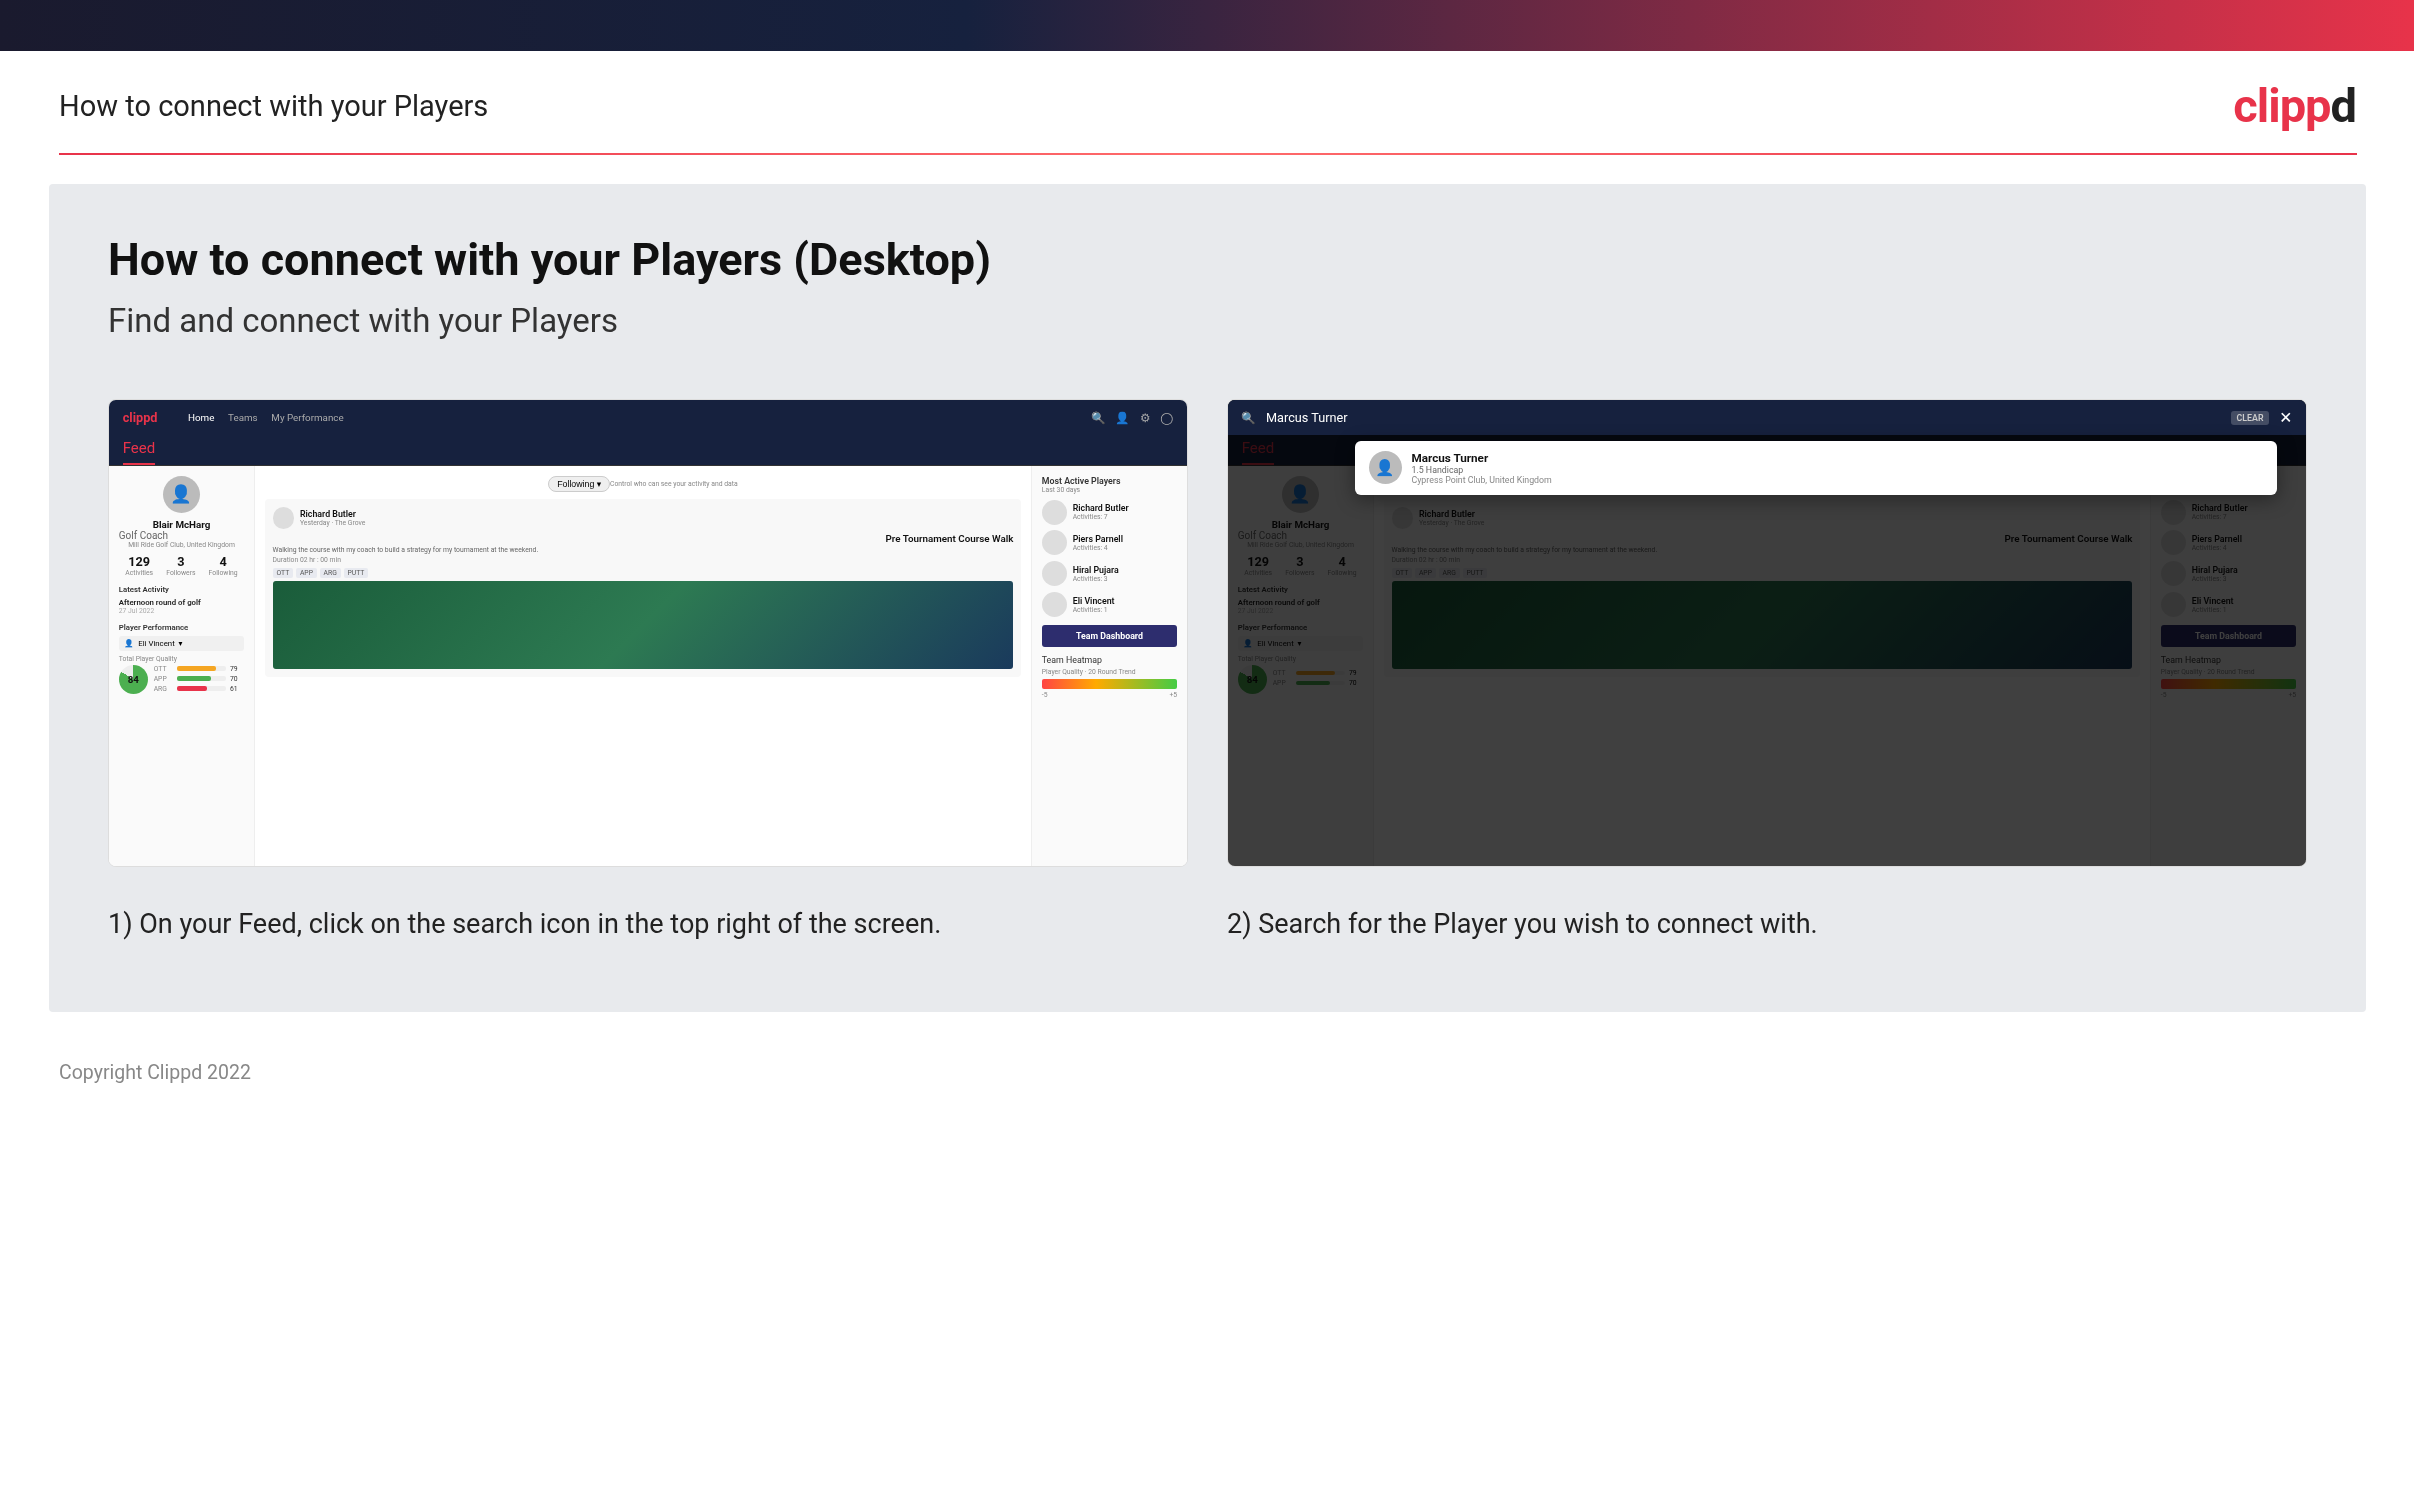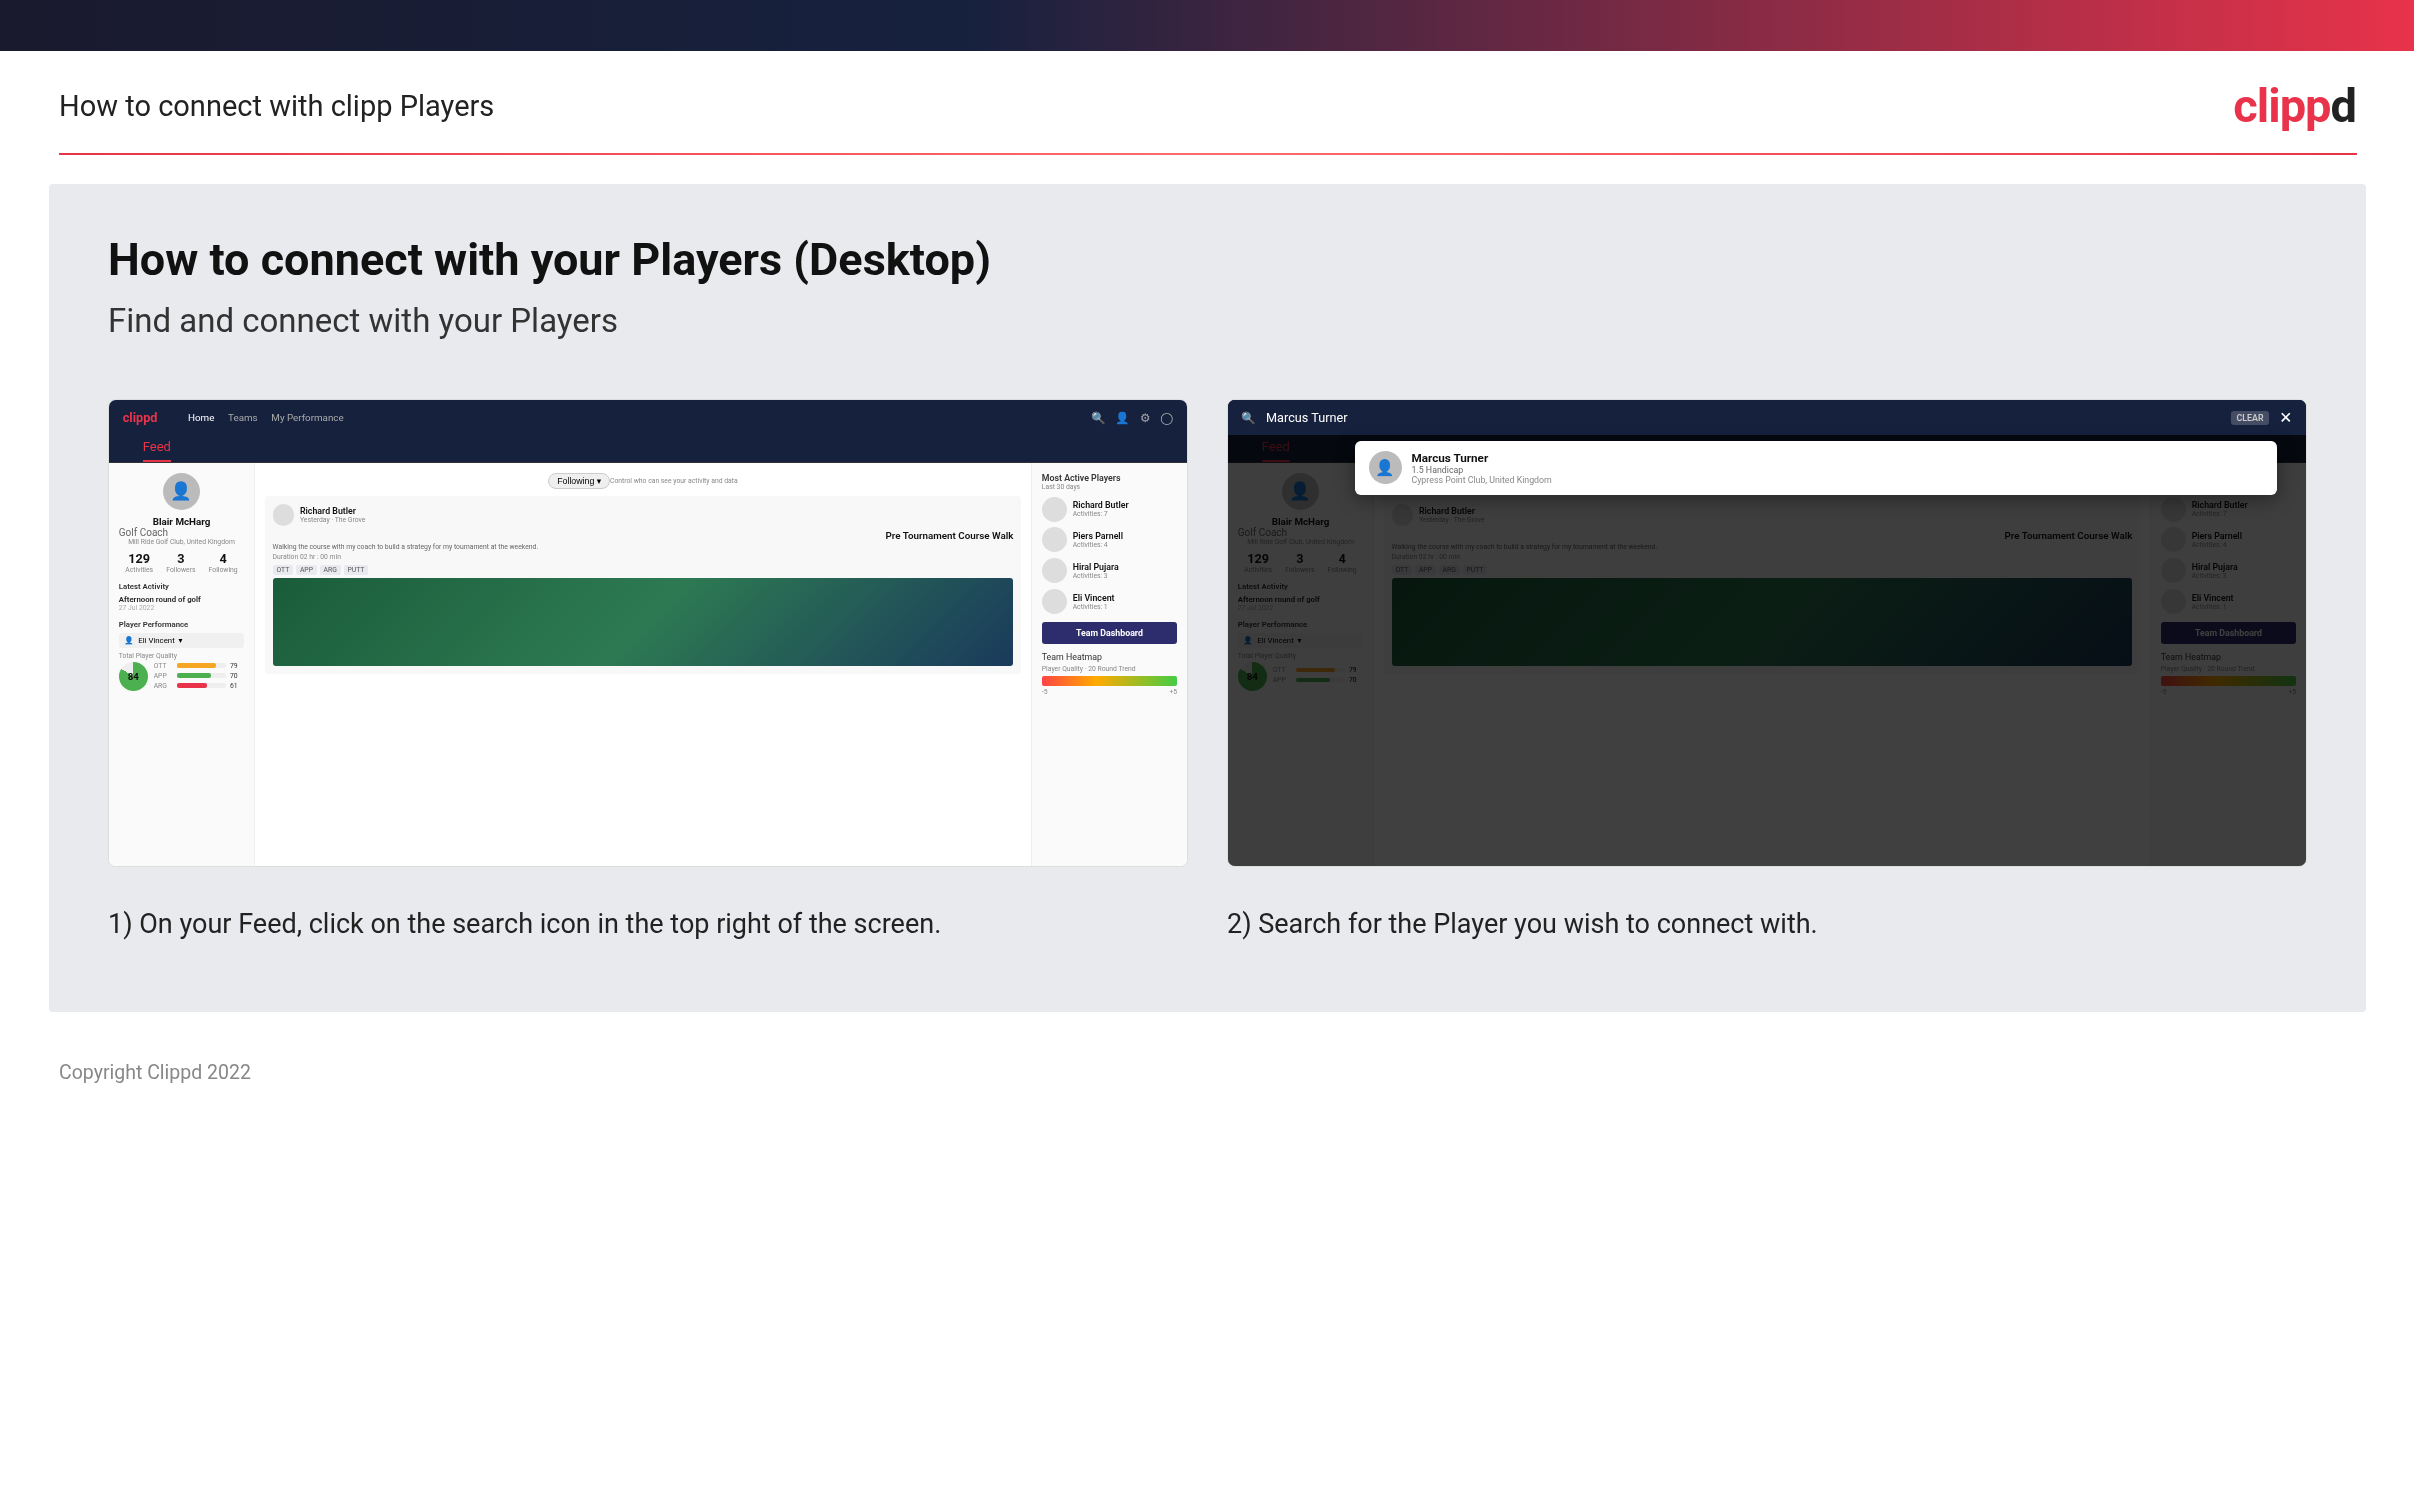--- a/index.html
+++ b/index.html
@@ -145,25 +145,24 @@
       font-size: 11.7px;
     }
     .mini-tab-bar {
       background: #16213e;
       padding: 0 13.7px;
       display: flex;
       border-bottom: 1px solid #333;
       flex-shrink: 0;
     }
     .mini-tab {
-      font-size: 13px;
+      font-size: 15px;
       color: #e8334a;
       padding: 3.9px 0 5.9px;
       border-bottom: 2px solid #e8334a;
-      margin-left: 20px;
     }
     .mini-body {
       display: flex;
       flex: 1;
       overflow: hidden;
     }
     .mini-left {
       width: 146px;
       flex-shrink: 0;
       background: #fafafa;
@@ -267,21 +266,21 @@
       margin-top: 3.9px;
     }
     .mini-heatmap-labels { display: flex; justify-content: space-between; font-size: 6.8px; color: #888; margin-top: 2px; }
   </style>
 </head>
 <body>
 
 <div class="top-bar"></div>
 
 <div class="header">
-  <h1 class="header-title">How to connect with clipp Players</h1>
+  <h1 class="header-title">How to connect with your Players</h1>
   <div class="clippd-logo">
     <span class="c-red">clipp</span><span class="c-dark">d</span>
   </div>
 </div>
 
 <div class="header-divider"></div>
 
 <div class="main-content">
   <h2 class="main-title">How to connect with your Players (Desktop)</h2>
   <p class="main-subtitle">Find and connect with your Players</p>

